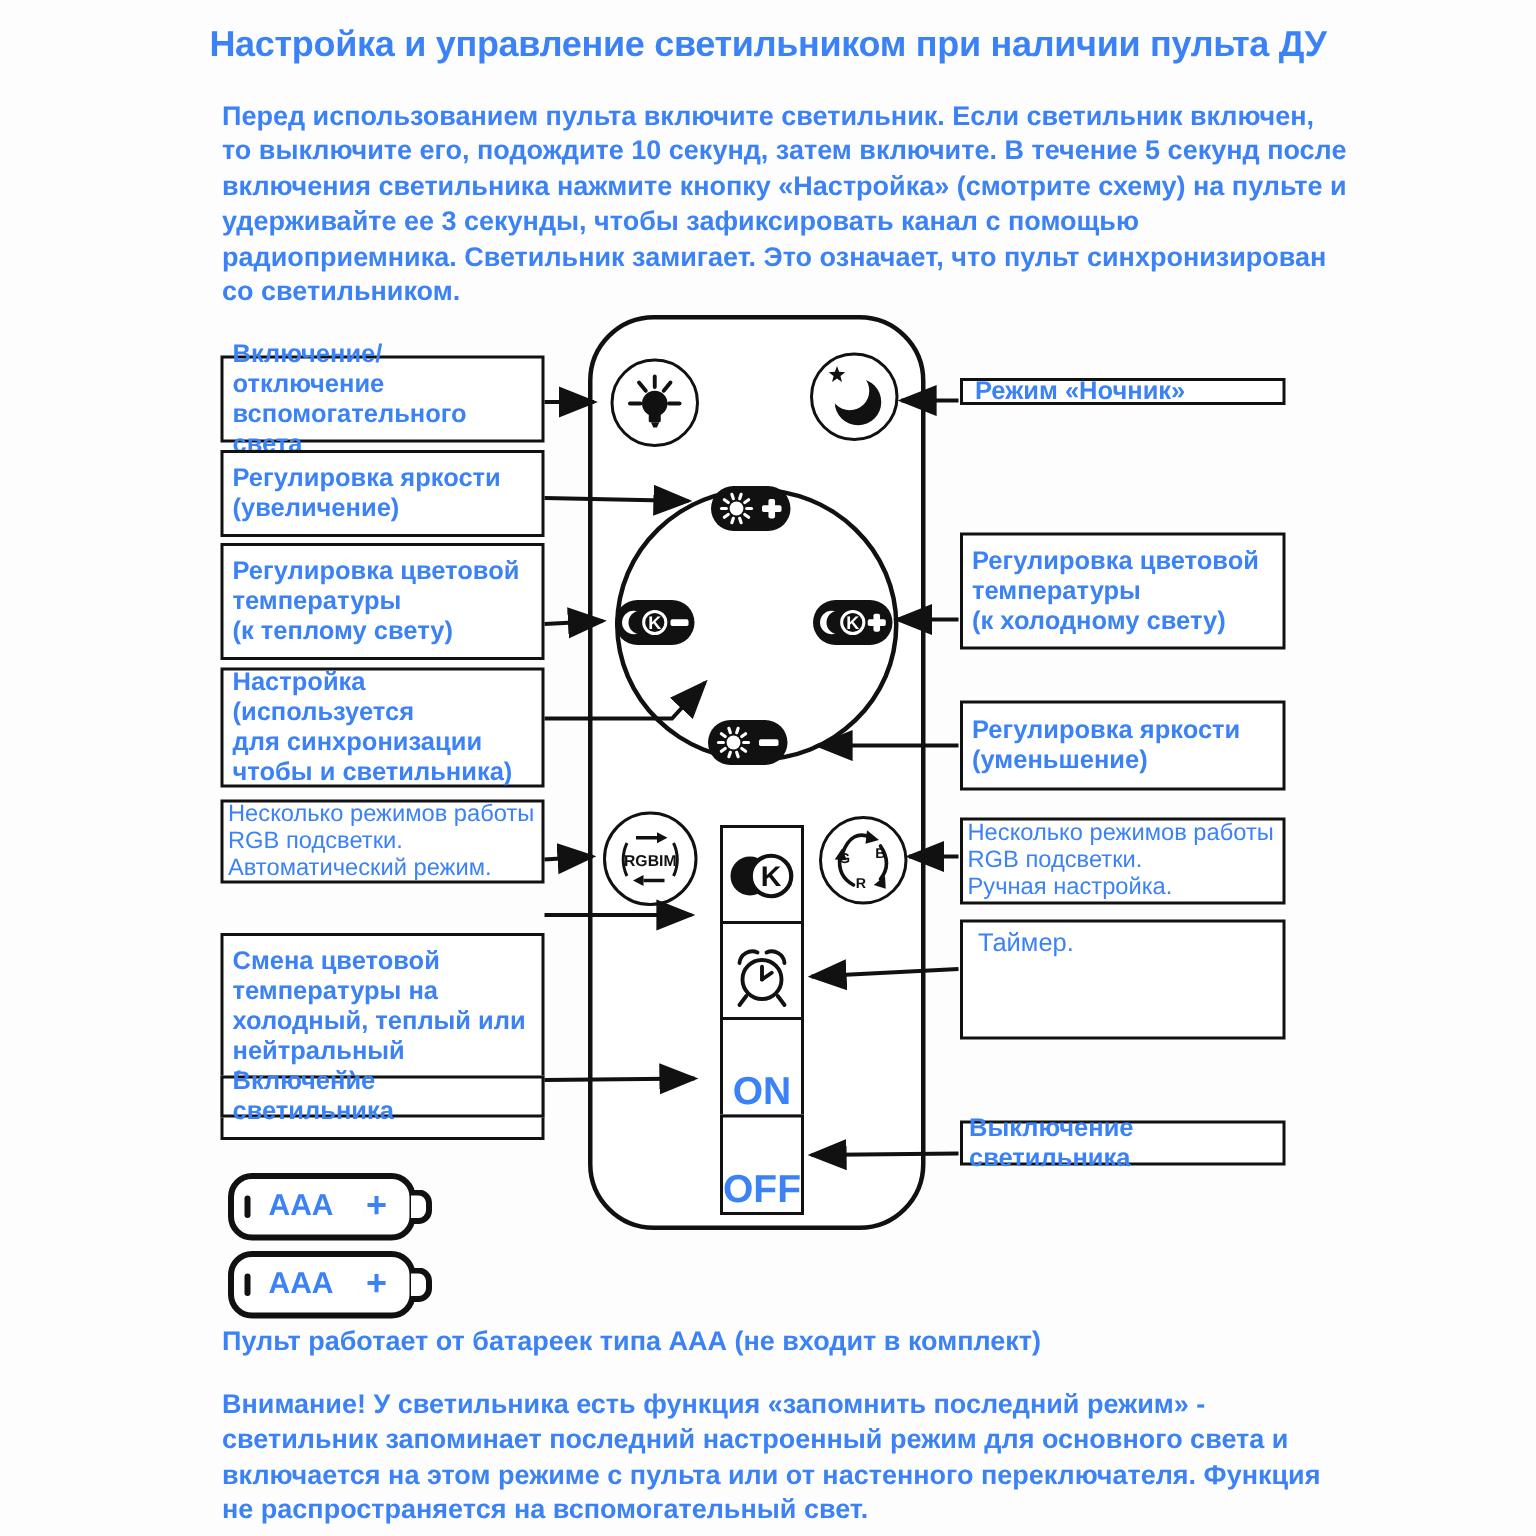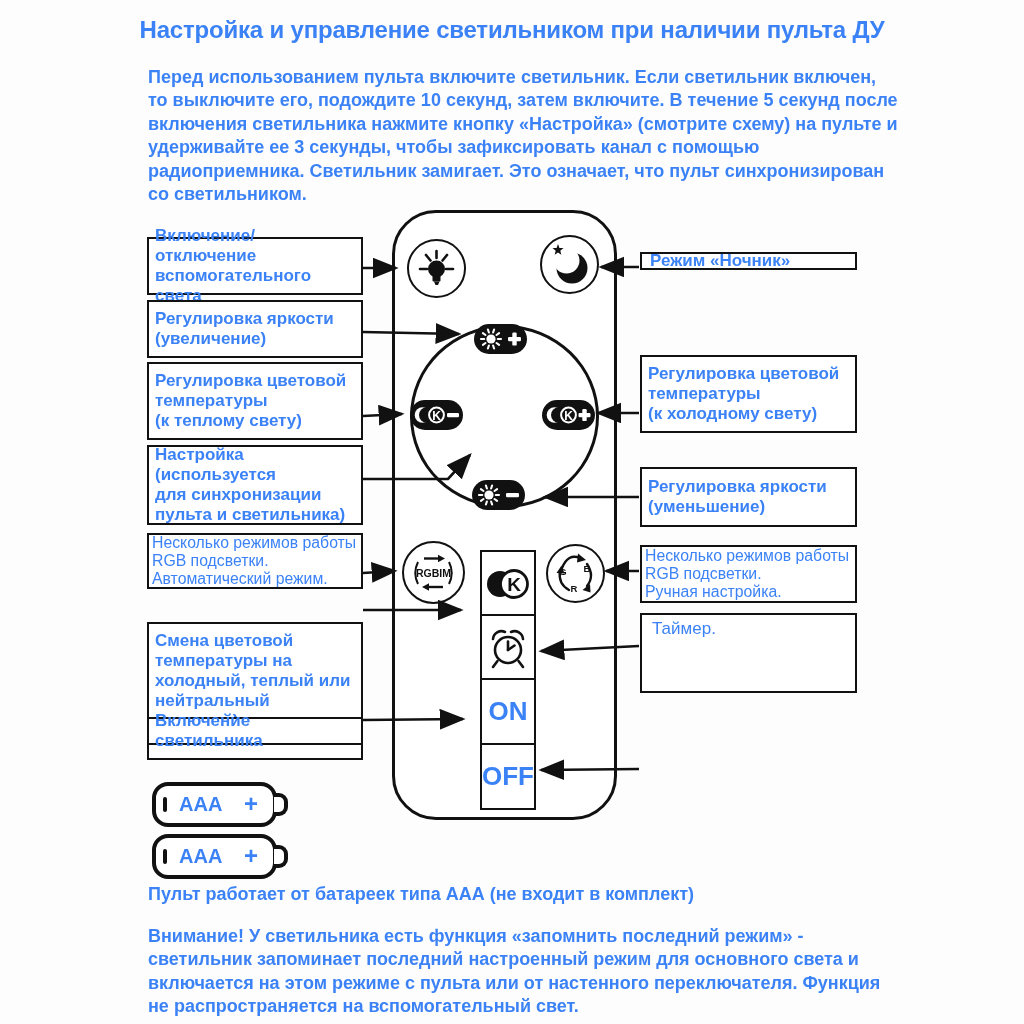--- a/index.html
+++ b/index.html
@@ -24,21 +24,21 @@
           border-radius:44px;background:#fff;box-sizing:border-box;}
   .rel{position:absolute;}
   .circle{border:2.8px solid #111;border-radius:50%;background:#fff;box-sizing:border-box;
           display:flex;align-items:center;justify-content:center;}
   .pill{background:#111;border-radius:16px;display:flex;align-items:center;justify-content:center;}
   .ring{left:15px;top:112px;width:189px;height:183px;border:3px solid #111;border-radius:50%;box-sizing:border-box;}
   .setupc{left:60px;top:162px;width:95px;height:95px;border:3px solid #111;}
   .strip{left:85px;top:337px;width:56px;}
   .cell{width:56px;height:67px;border:2.8px solid #111;background:#fff;box-sizing:border-box;
         display:flex;align-items:center;justify-content:center;font-weight:bold;font-size:26px;}
-  .cell + .cell{margin-top:-2.8px;}
+  .cell + .cell{margin-top:-2.8px;align-items:flex-end;}
 
   .battery{width:125px;height:45px;border:4px solid #111;border-radius:16px;background:#fff;
            box-sizing:border-box;}
   .battery .term{position:absolute;left:7px;top:11px;width:4px;height:15px;background:#111;border-radius:2px;}
   .battery .aaa{position:absolute;left:23px;top:7px;font-size:20px;font-weight:bold;}
   .battery .plus{position:absolute;right:15px;top:4px;font-size:24px;font-weight:bold;}
   .battery .nub{position:absolute;right:-15px;top:7px;width:14px;height:23px;border:4px solid #111;
                 border-left:none;border-radius:0 9px 9px 0;background:#fff;box-sizing:border-box;}
   .overlay{position:absolute;left:0;top:0;pointer-events:none;}
   svg text{font-family:"Liberation Sans",sans-serif;}
@@ -53,41 +53,42 @@
 
   <div class="abs callout lcol" style="top:237px;height:58px;">Включение/отключение
 вспомогательного света</div>
   <div class="abs callout lcol" style="top:300px;height:58px;">Регулировка яркости
 (увеличение)</div>
   <div class="abs callout lcol" style="top:362px;height:78px;">Регулировка цветовой
 температуры
 (к теплому свету)</div>
   <div class="abs callout lcol" style="top:445px;height:80px;">Настройка (используется
 для синхронизации
-пульта и светильника)</div>
+чтобы и светильника)</div>
   <div class="abs callout lcol reg" style="top:533px;height:56px;">Несколько режимов работы
 RGB подсветки.
 Автоматический режим.</div>
   <div class="abs callout lcol" style="top:622px;height:138px;">Смена цветовой
 температуры на
 холодный, теплый или
 нейтральный (дневной)
 свет</div>
   <div class="abs callout lcol" style="top:717px;height:28px;padding:2px 6px;">Включение светильника</div>
 
   <div class="abs callout rcol" style="top:252px;height:18px;padding:2px 8px;">Режим «Ночник»</div>
   <div class="abs callout rcol" style="top:355px;height:78px;">Регулировка цветовой
 температуры
 (к холодному свету)</div>
   <div class="abs callout rcol" style="top:467px;height:60px;">Регулировка яркости
 (уменьшение)</div>
   <div class="abs callout rcol reg" style="top:545px;height:58px;">Несколько режимов работы
 RGB подсветки.
 Ручная настройка.</div>
   <div class="abs callout rcol top" style="top:613px;height:80px;font-weight:normal;padding:4px 10px;">Таймер.</div>
+  <div class="abs callout rcol" style="top:747px;height:30px;padding:2px 4px;">Выключение светильника</div>
 
   <div class="abs remote">
 
     <div class="rel circle" style="left:12px;top:26px;width:59px;height:59px;">
       <svg width="53" height="53" viewBox="0 0 53 53">
         <g stroke="#111" stroke-width="2.6" stroke-linecap="round">
           <line x1="10" y1="27" x2="17" y2="27"></line>
             <line x1="36" y1="27" x2="43" y2="27"></line>
           <line x1="26.5" y1="9" x2="26.5" y2="16"></line>
           <line x1="16" y1="13" x2="20.5" y2="18.5"></line>

